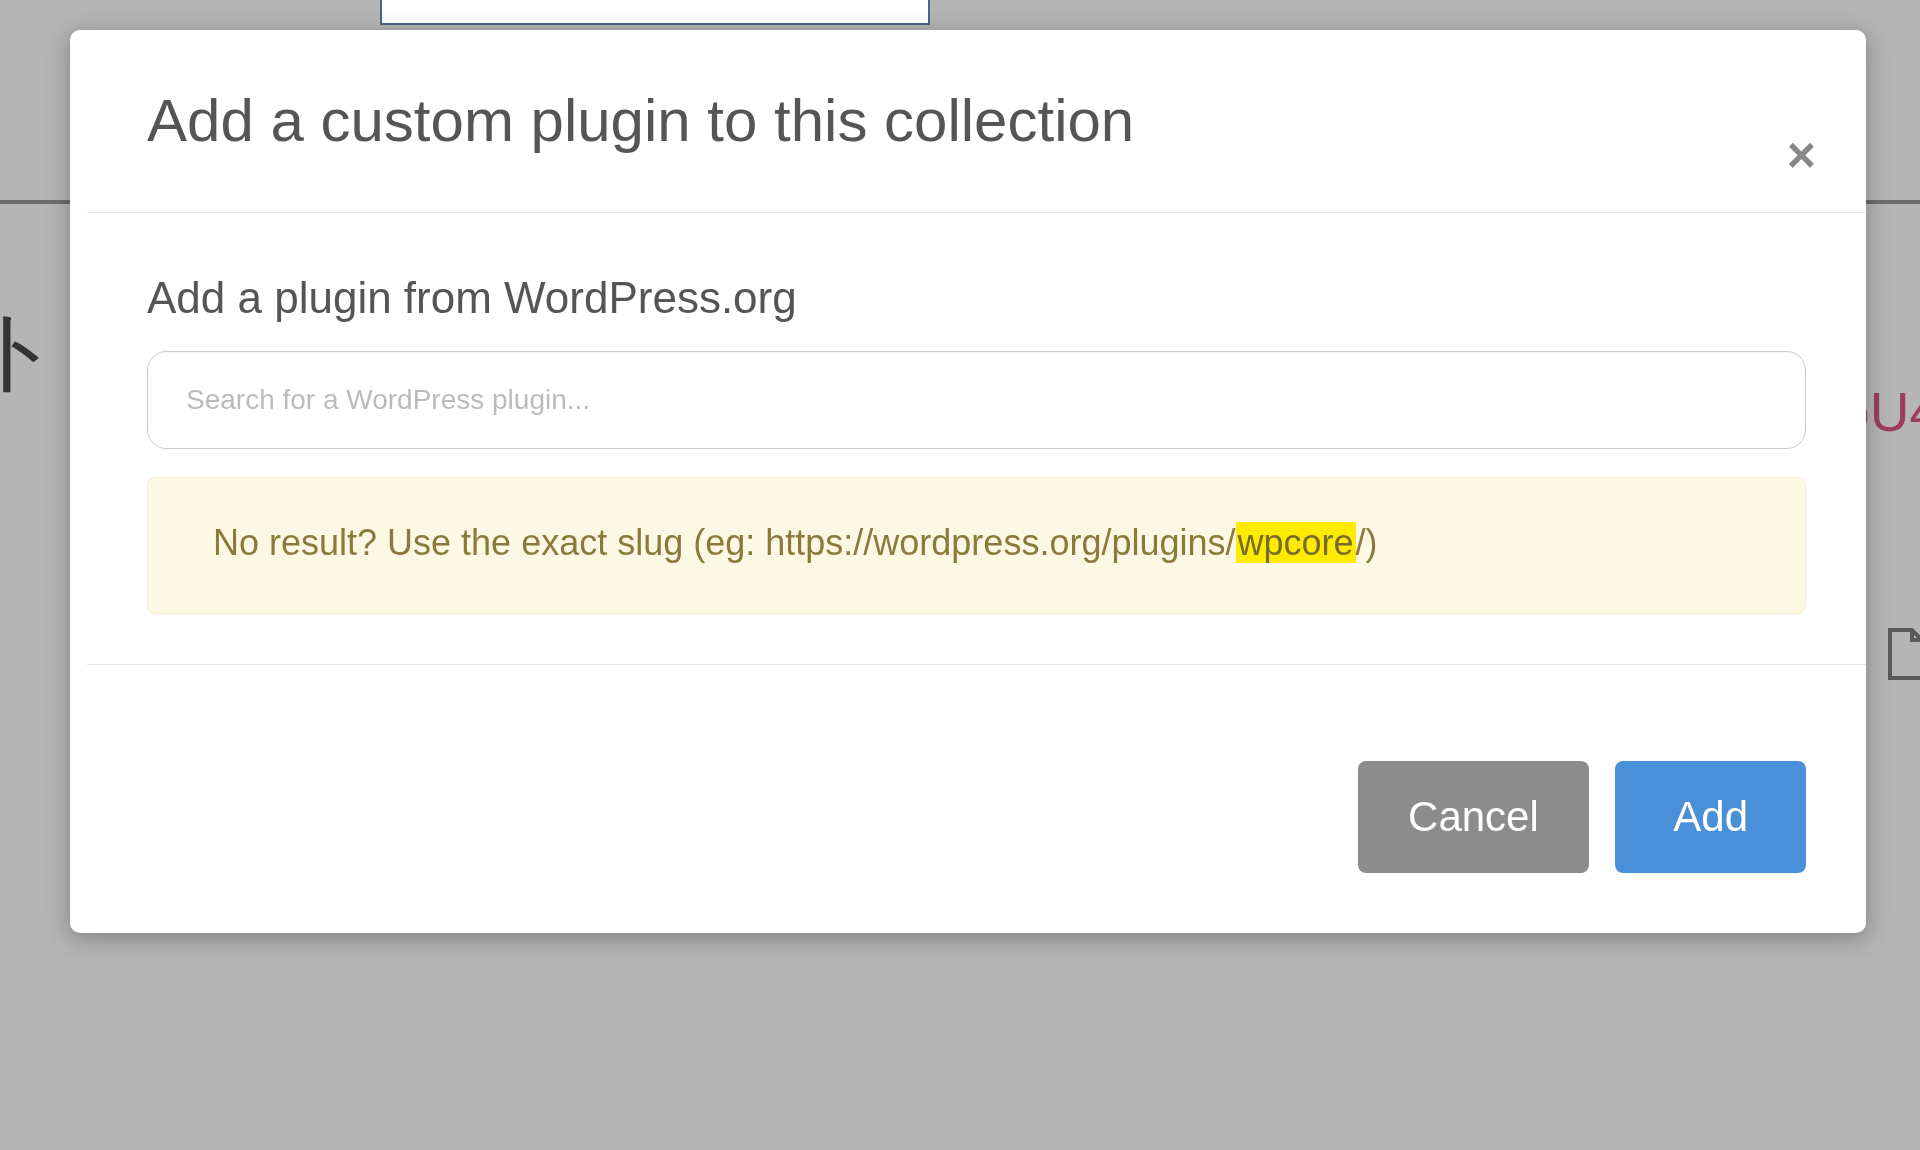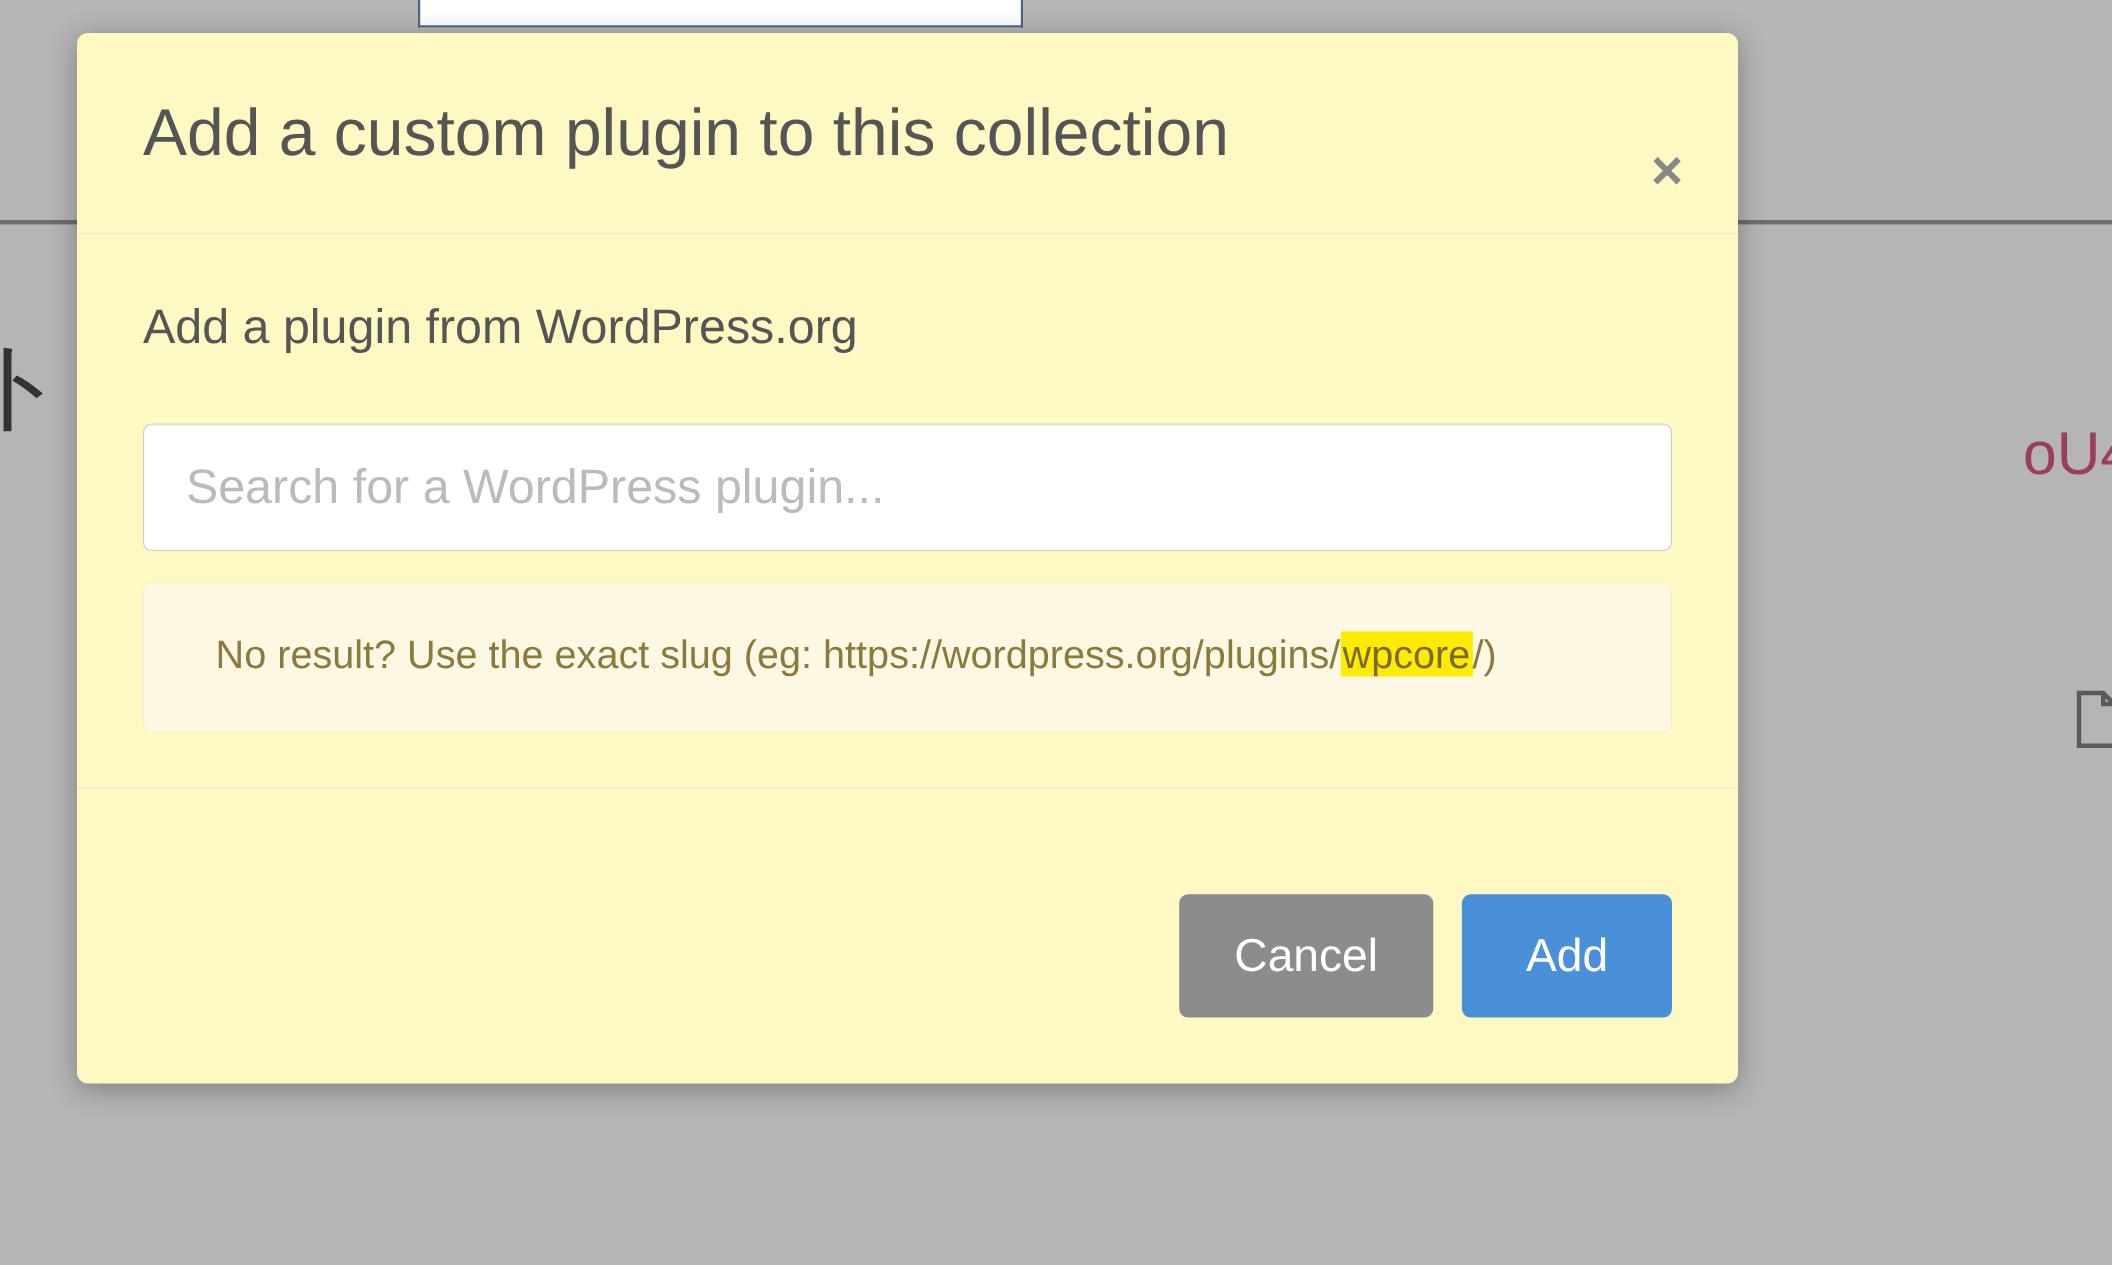--- a/index.html
+++ b/index.html
@@ -61,24 +61,25 @@
       position: absolute;
       top: 625px;
       right: -10px;
       font-size: 50px;
       color: #5a5a5a;
     }
     .modal {
       position: absolute;
       top: 30px;
       left: 70px;
-      width: 1510px;
-      background: #fef9c3;
+      width: 1796px;
+      background: #ffffff;
       border-radius: 10px;
       box-shadow: 0 5px 25px rgba(0,0,0,0.3);
+      padding-left: 17px;
     }
     .modal-header {
       padding: 55px 60px 55px 60px;
       border-bottom: 1px solid #e5e5e5;
       position: relative;
     }
     .modal-title {
       font-size: 60px;
       font-weight: 400;
       color: #555;
@@ -96,32 +97,31 @@
       background: none;
       border: none;
     }
     .modal-body {
       padding: 60px 60px 50px 60px;
     }
     .subtitle {
       font-size: 44px;
       color: #555;
       font-weight: 400;
-      margin-bottom: 45px;
+      margin-bottom: 28px;
     }
     .search-input {
       width: 100%;
       padding: 32px 38px;
-      font-size: 44px;
+      font-size: 28px;
       color: #555;
       border: 1px solid #ccc;
-      border-radius: 8px;
+      border-radius: 19px;
       outline: none;
       box-shadow: inset 0 1px 2px rgba(0,0,0,0.05);
-      margin-top: 17px;
     }
     .search-input::placeholder {
       color: #bbb;
     }
     .hint-box {
       margin-top: 28px;
       background: #fcf8e3;
       border: 1px solid #faebcc;
       border-radius: 8px;
       padding: 40px 60px 45px 65px;

